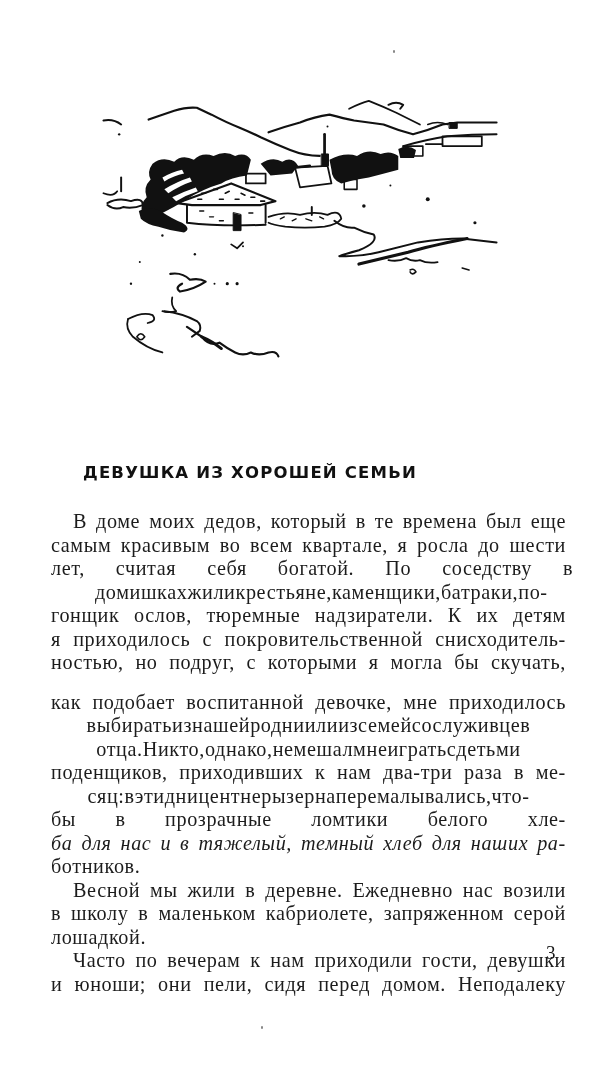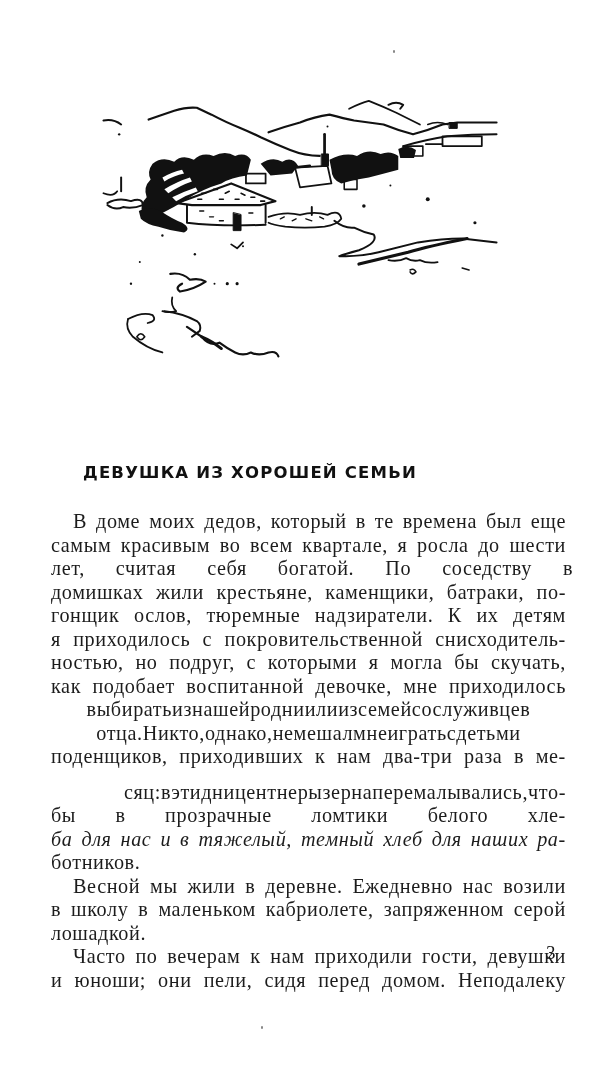--- a/index.html
+++ b/index.html
@@ -207,21 +207,21 @@
     <span class="line" style="display: flex; justify-content: space-between; gap: 31px;">
         <span>лет,</span>
         <span>считая</span>
         <span>себя</span>
         <span>богатой.</span>
         <span>По</span>
         <span>соседству</span>
         <span>в</span>
         <span>маленьких</span>
       </span>
-    <span class="line" style="display: flex; justify-content: space-between;">
+    <span class="line" style="display: flex;  margin-left: 44px;">
         <span>домишках</span>
         <span>жили</span>
         <span>крестьяне,</span>
         <span>каменщики,</span>
         <span>батраки,</span>
         <span>по-</span>
       </span>
     <span class="line" style="display: flex; justify-content: space-between;">
         <span>гонщик</span>
         <span>ослов,</span>
@@ -242,21 +242,21 @@
         <span>ностью,</span>
         <span>но</span>
         <span>подруг,</span>
         <span>с</span>
         <span>которыми</span>
         <span>я</span>
         <span>могла</span>
         <span>бы</span>
         <span>скучать,</span>
       </span>
-    <span class="line" style="display: flex; justify-content: space-between;">
+    <span class="line" style="display: flex; justify-content: space-between; margin-top: 16px;">
         <span>как</span>
         <span>подобает</span>
         <span>воспитанной</span>
         <span>девочке,</span>
         <span>мне</span>
         <span>приходилось</span>
       </span>
     <span class="line" style="display: flex; justify-content: center;">
         <span>выбирать</span>
         <span>из</span>
@@ -281,21 +281,21 @@
     <span class="line" style="display: flex; justify-content: space-between;">
         <span>поденщиков,</span>
         <span>приходивших</span>
         <span>к</span>
         <span>нам</span>
         <span>два-три</span>
         <span>раза</span>
         <span>в</span>
         <span>ме-</span>
       </span>
-    <span class="line" style="display: flex; justify-content: flex-end; margin-top: 12px;">
+    <span class="line" style="display: flex; justify-content: center;">
         <span>сяц:</span>
         <span>в</span>
         <span>эти</span>
         <span>дни</span>
         <span>центнеры</span>
         <span>зерна</span>
         <span>перемалывались,</span>
         <span>что-</span>
       </span>
     <span class="line" style="display: flex; justify-content: space-between;">

